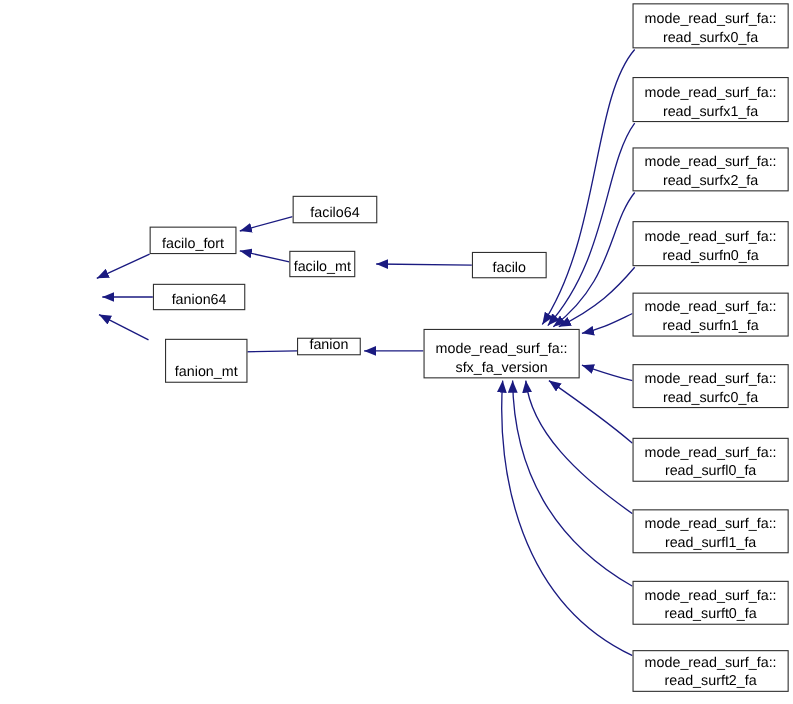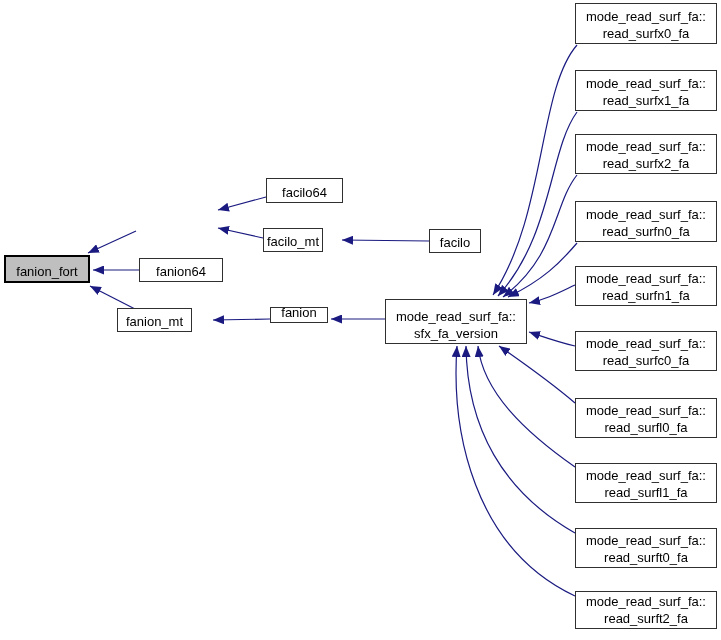--- a/index.html
+++ b/index.html
@@ -58,46 +58,46 @@
       <path d="M 577,243 C 560,263 543,280 508,297" marker-end="url(#arrow)"></path>
       <path d="M 575,285 C 558,293 547,299 529,303" marker-end="url(#arrow)"></path>
       <path d="M 575,346 C 558,342 547,338 529,332" marker-end="url(#arrow)"></path>
       <path d="M 575,403 C 548,380 522,362 499,346" marker-end="url(#arrow)"></path>
       <path d="M 575,467 C 525,432 483,392 478,346" marker-end="url(#arrow)"></path>
       <path d="M 575,533 C 503,492 467,428 466,346" marker-end="url(#arrow)"></path>
       <path d="M 575,596 C 473,548 451,430 457,346" marker-end="url(#arrow)"></path>
     </g>
   </svg>
 
-  <div class="node highlight" style="left:4px;top:255px;width:86px;height:28px">
-    <span>fanion_fort</span>
+
+  <div class="node" style="left:136px;top:206px;width:79px;height:25px">
+    <span>facilo_fort</span>
   </div>
-
 
   <div class="node" style="left:139px;top:258px;width:84px;height:24px">
     <span>fanion64</span>
   </div>
 
-  <div class="node" style="left:117px;top:308px;width:75px;height:24px">
+  <div class="node" style="left:150px;top:308px;width:75px;height:40px">
     <span>fanion_mt</span>
   </div>
 
   <div class="node" style="left:266px;top:178px;width:77px;height:25px">
     <span>facilo64</span>
   </div>
 
   <div class="node" style="left:263px;top:228px;width:60px;height:24px">
     <span>facilo_mt</span>
   </div>
 
   <div class="node" style="left:270px;top:307px;width:58px;height:16px">
     <span>fanion</span>
   </div>
 
-  <div class="node" style="left:429px;top:229px;width:52px;height:24px">
+  <div class="node" style="left:429px;top:229px;width:68px;height:24px">
     <span>facilo</span>
   </div>
 
   <div class="node" style="left:385px;top:299px;width:142px;height:45px">
     <span>mode_read_surf_fa::
 sfx_fa_version</span>
   </div>
 
   <div class="node" style="left:575px;top:3px;width:142px;height:41px">
     <span>mode_read_surf_fa::

